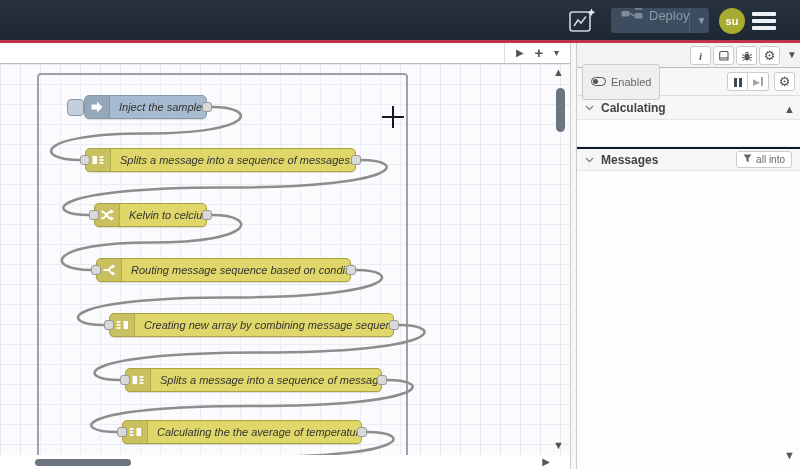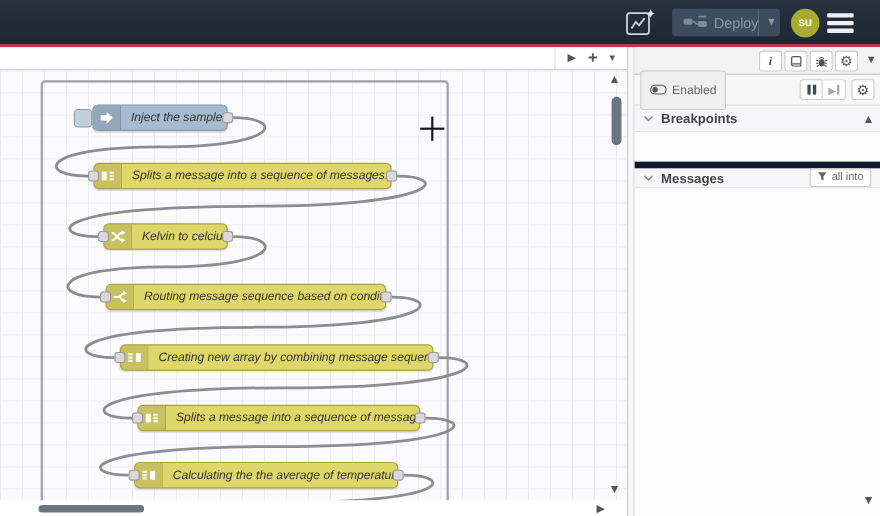--- a/index.html
+++ b/index.html
@@ -4,21 +4,21 @@
 <style>
   * { margin:0; padding:0; box-sizing:border-box; }
   html,body { width:800px; height:469px; overflow:hidden; font-family:"Liberation Sans", sans-serif; background:#fff; }
   .app { position:relative; width:800px; height:469px; overflow:hidden; }
 
   
   .header { position:absolute; left:0; top:0; width:800px; height:43px;
     background:linear-gradient(#28323f,#1d2732); border-bottom:3px solid #c0334d; }
   .icon-btn { position:absolute; left:567px; top:7px; width:30px; height:27px; cursor:pointer; }
   .deploy-btn { position:absolute; left:611px; top:8px; width:98px; height:25px; background:#3d4d5f;
-    border-radius:3px; display:flex; align-items:center; color:#8b99a6; font-size:13px; cursor:pointer; }
+    border-radius:3px; display:flex; align-items:flex-start; color:#8b99a6; font-size:13px; cursor:pointer; }
   .deploy-btn .dicon { margin:0 6px 0 10px; display:flex; }
   .deploy-btn .caret-zone { margin-left:auto; padding:0 7px 0 6px; border-left:1px solid rgba(255,255,255,.12);
     color:#8b99a6; font-size:10px; align-self:stretch; display:flex; align-items:center; }
   .avatar { position:absolute; left:719px; top:8px; width:26px; height:26px; border-radius:50%;
     background:#a8ab31; color:#fff; font-size:11px; font-weight:bold; display:flex; align-items:center;
     justify-content:center; cursor:pointer; }
   .hamburger { position:absolute; left:752px; top:12px; width:24px; height:19px; cursor:pointer; }
   .hamburger span { display:block; height:3.5px; background:#edf1f5; border-radius:1px; margin-bottom:3.5px; }
 
   
@@ -93,21 +93,21 @@
   .sq-btn.alone { border-radius:3px; }
   .pause-ic span { display:inline-block; width:3px; height:9px; background:#3f4a57; margin:0 1px; }
   .step-ic { color:#a5a5a5; font-size:9px; display:flex; align-items:center; }
   .step-ic .bar { display:inline-block; width:2px; height:9px; background:#a5a5a5; margin-left:1px; }
   .gear-glyph { font-size:13px; color:#555; line-height:1; }
 
   .sb-section-header { height:24px; background:#f6f6f8; border-bottom:1px solid #e4e4e9;
     display:flex; align-items:center; gap:7px; padding:0 8px; font-size:12px; font-weight:bold; color:#444; }
   .sb-section-header .chev { color:#888; display:flex; }
   .sb-body-small { height:27px; background:#fdfdfd; border-bottom:1px solid #eee; }
-  .sb-section-header.messages { border-top:6px solid #0f172a; }
+  .sb-section-header.messages { border-top:2px solid #0f172a; }
   .allnodes-btn { margin-left:auto; height:17px; padding:0 6px; background:#fff; border:1px solid #ccc;
     border-radius:3px; font-size:10px; font-weight:normal; color:#666; display:flex; align-items:center;
     gap:4px; cursor:pointer; }
   .sb-scroll-up   { position:absolute; right:5px; top:60px;  color:#555; font-size:11px; cursor:pointer; }
   .sb-scroll-down { position:absolute; right:5px; bottom:8px; color:#555; font-size:11px; cursor:pointer; }
 </style>
 </head>
 <body>
 
 <div class="app">
@@ -301,21 +301,21 @@
         <span class="sq-btn alone gear-glyph">⚙</span>
       </div>
     </div>
 
     <div class="sb-section-header">
       <span class="chev">
         <svg width="9" height="6" viewBox="0 0 9 6">
             <polyline points="1,1 4.5,4.5 8,1" fill="none" stroke="#888" stroke-width="1.4"></polyline>
           </svg>
       </span>
-      <span>Breakpoints</span>
+      <span>Calculating</span>
     </div>
     <div class="sb-body-small"></div>
 
     <div class="sb-section-header messages">
       <span class="chev">
         <svg width="9" height="6" viewBox="0 0 9 6">
             <polyline points="1,1 4.5,4.5 8,1" fill="none" stroke="#888" stroke-width="1.4"></polyline>
           </svg>
       </span>
       <span>Messages</span>

